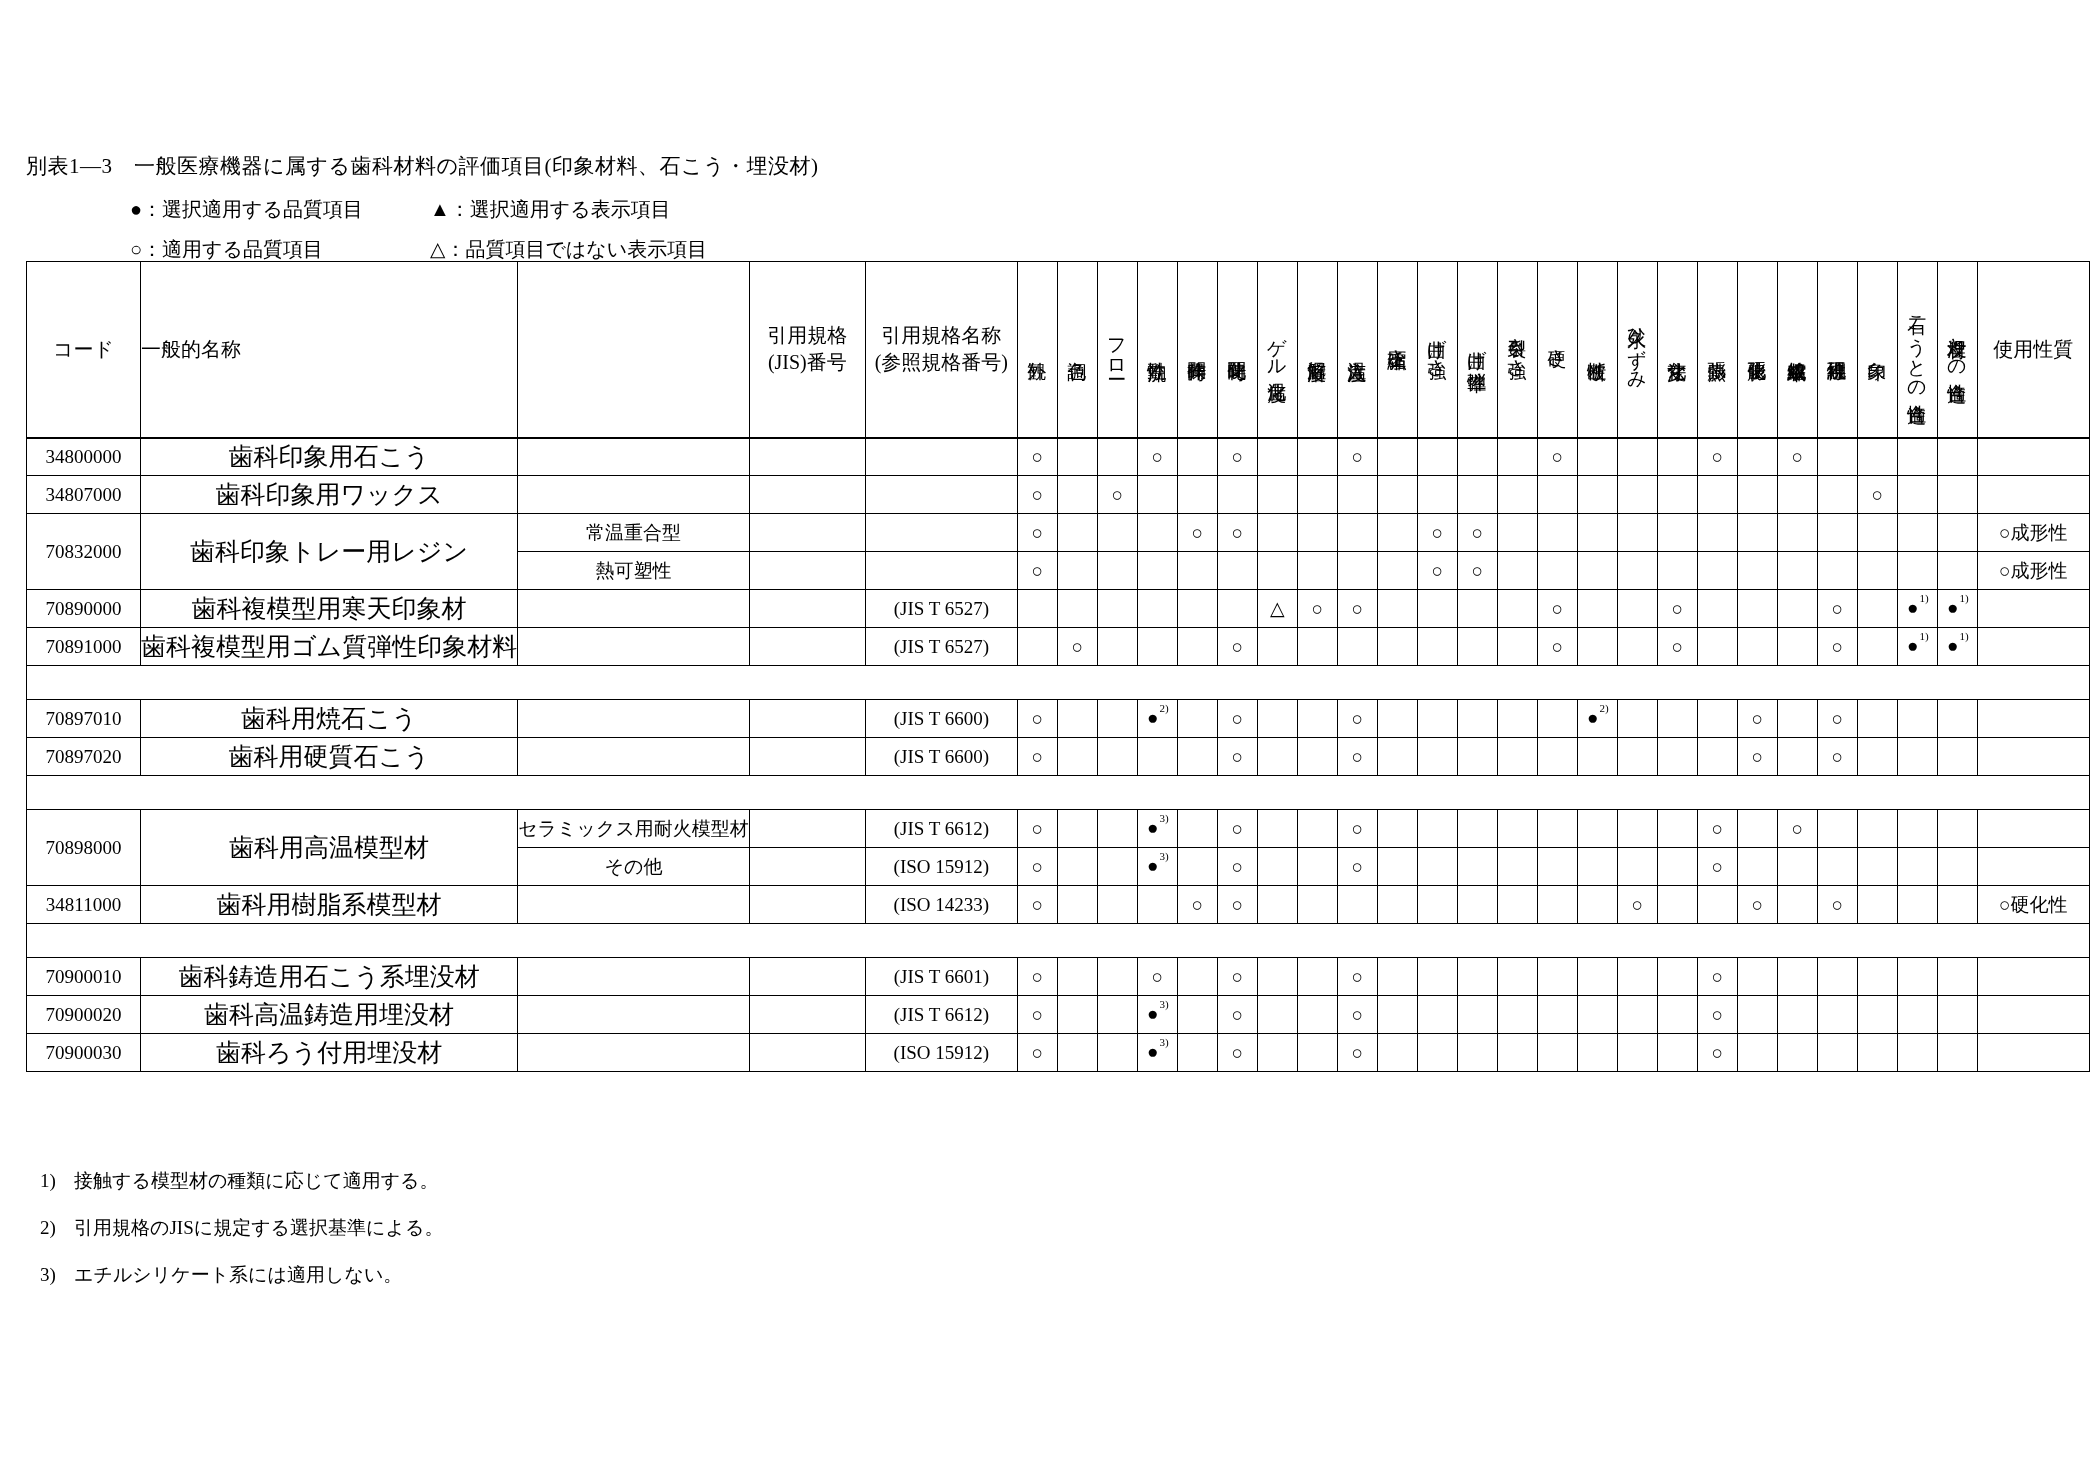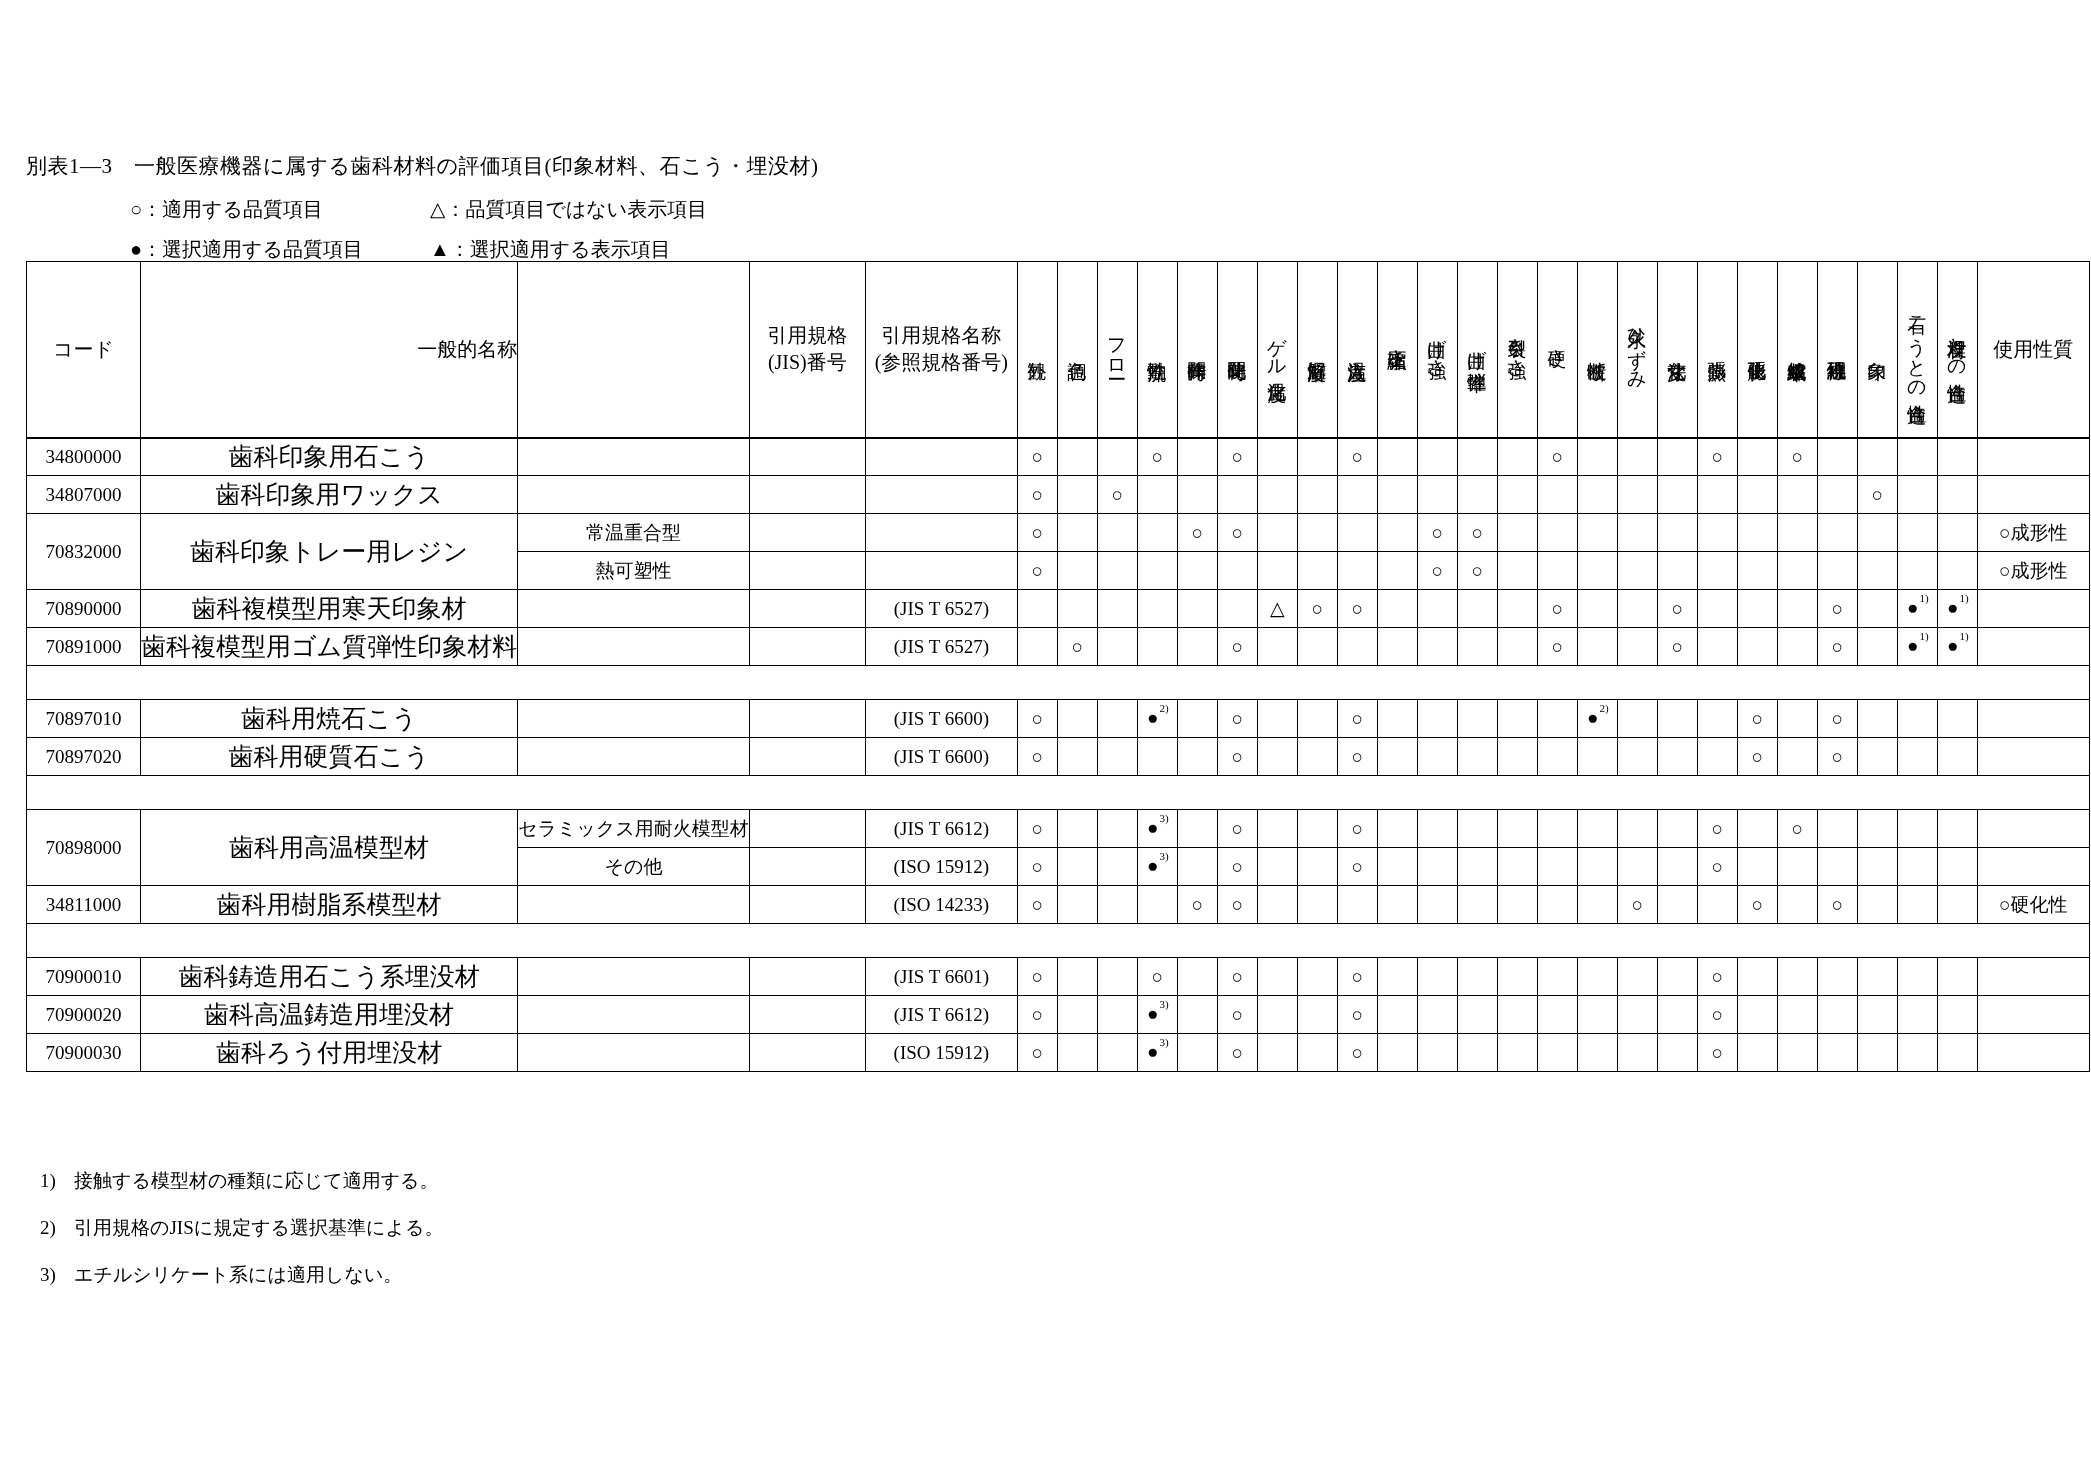--- a/index.html
+++ b/index.html
@@ -134,35 +134,35 @@
 </style>
 </head>
 <body>
 
 <div class="page">
 
   <div class="title">別表1—3　一般医療機器に属する歯科材料の評価項目(印象材料、石こう・埋没材)</div>
 
   <div class="legend">
     <div class="legend-row">
+      <div class="legend-cell"><span>●</span><span>：選択適用する品質項目</span></div>
+      <div class="legend-cell wide"><span>▲</span><span>：選択適用する表示項目</span></div>
+    </div>
+    <div class="legend-row">
       <div class="legend-cell"><span>○</span><span>：適用する品質項目</span></div>
       <div class="legend-cell wide"><span>△</span><span>：品質項目ではない表示項目</span></div>
-    </div>
-    <div class="legend-row">
-      <div class="legend-cell"><span>●</span><span>：選択適用する品質項目</span></div>
-      <div class="legend-cell wide"><span>▲</span><span>：選択適用する表示項目</span></div>
     </div>
   </div>
 
   <table class="main" id="main-table">
     <thead>
       <tr id="header-row">
           <th class="hhead code"><span>コード</span></th>
           <th class="hhead gname">
-            <div style="text-align:right">一般的名称</div>
+            <div style="text-align:left">一般的名称</div>
           </th>
           <th class="hhead sub"></th>
           <th class="hhead jis">
             <div class="lines">引用規格<br>(JIS)番号</div>
           </th>
           <th class="hhead refname">
             <div class="lines">引用規格名称<br>(参照規格番号)</div>
           </th>
           <th class="vhead mark"><span>外観</span></th>
           <th class="vhead mark"><span>色調</span></th>

